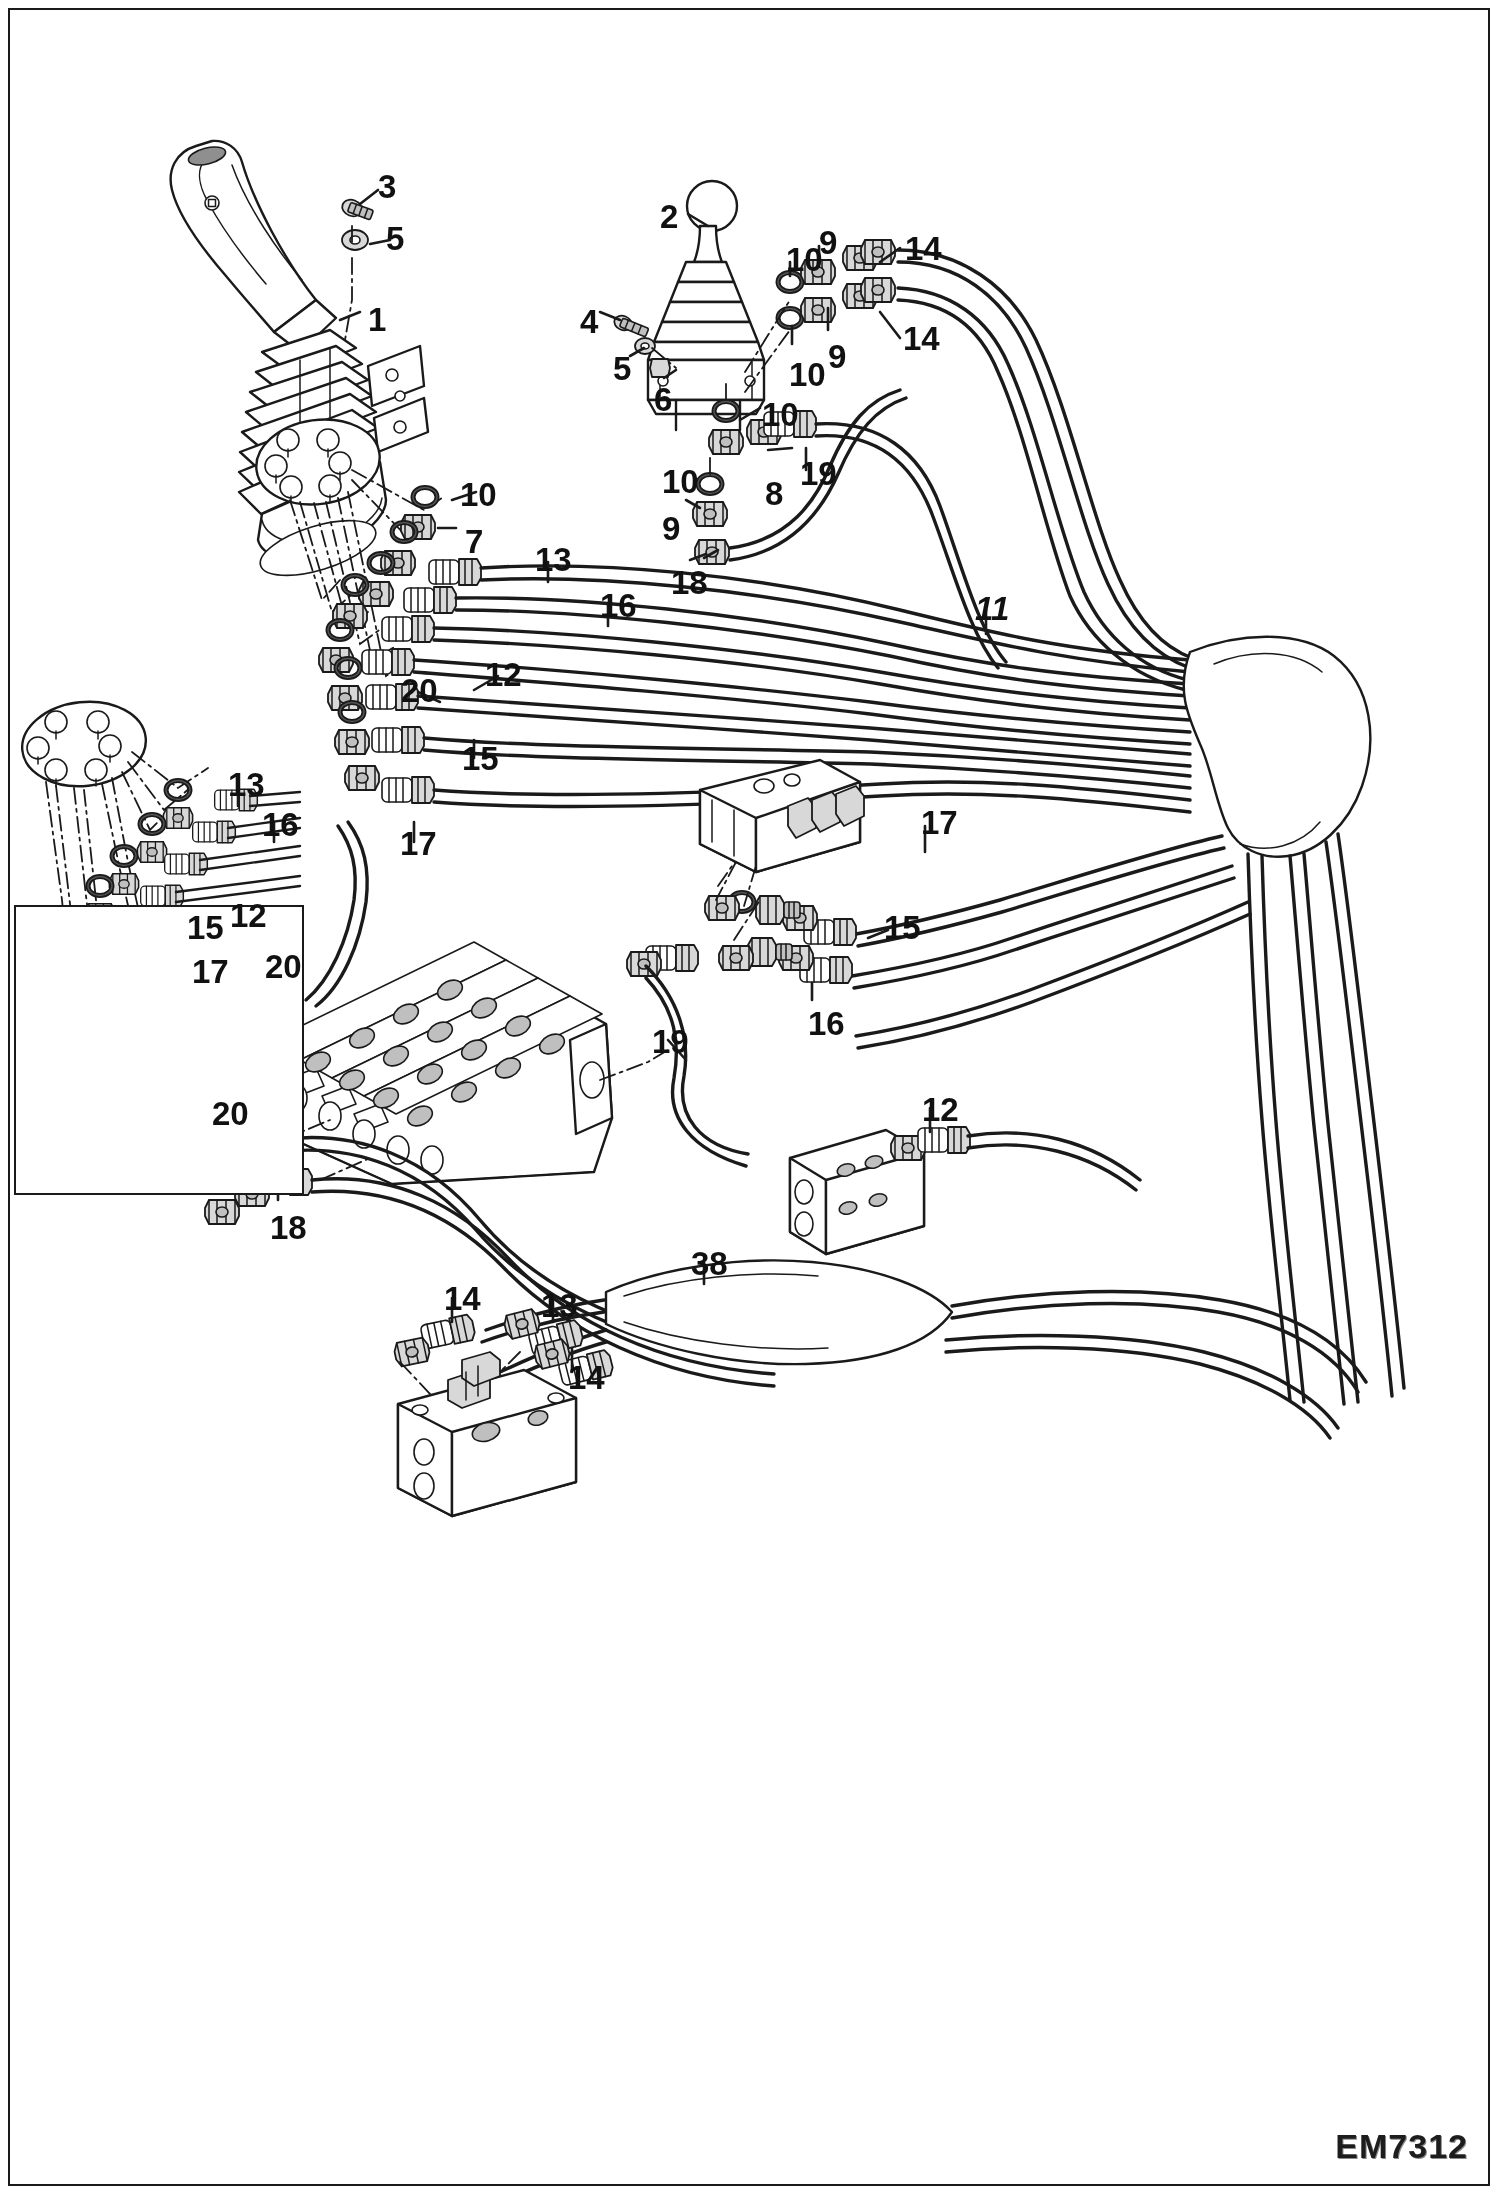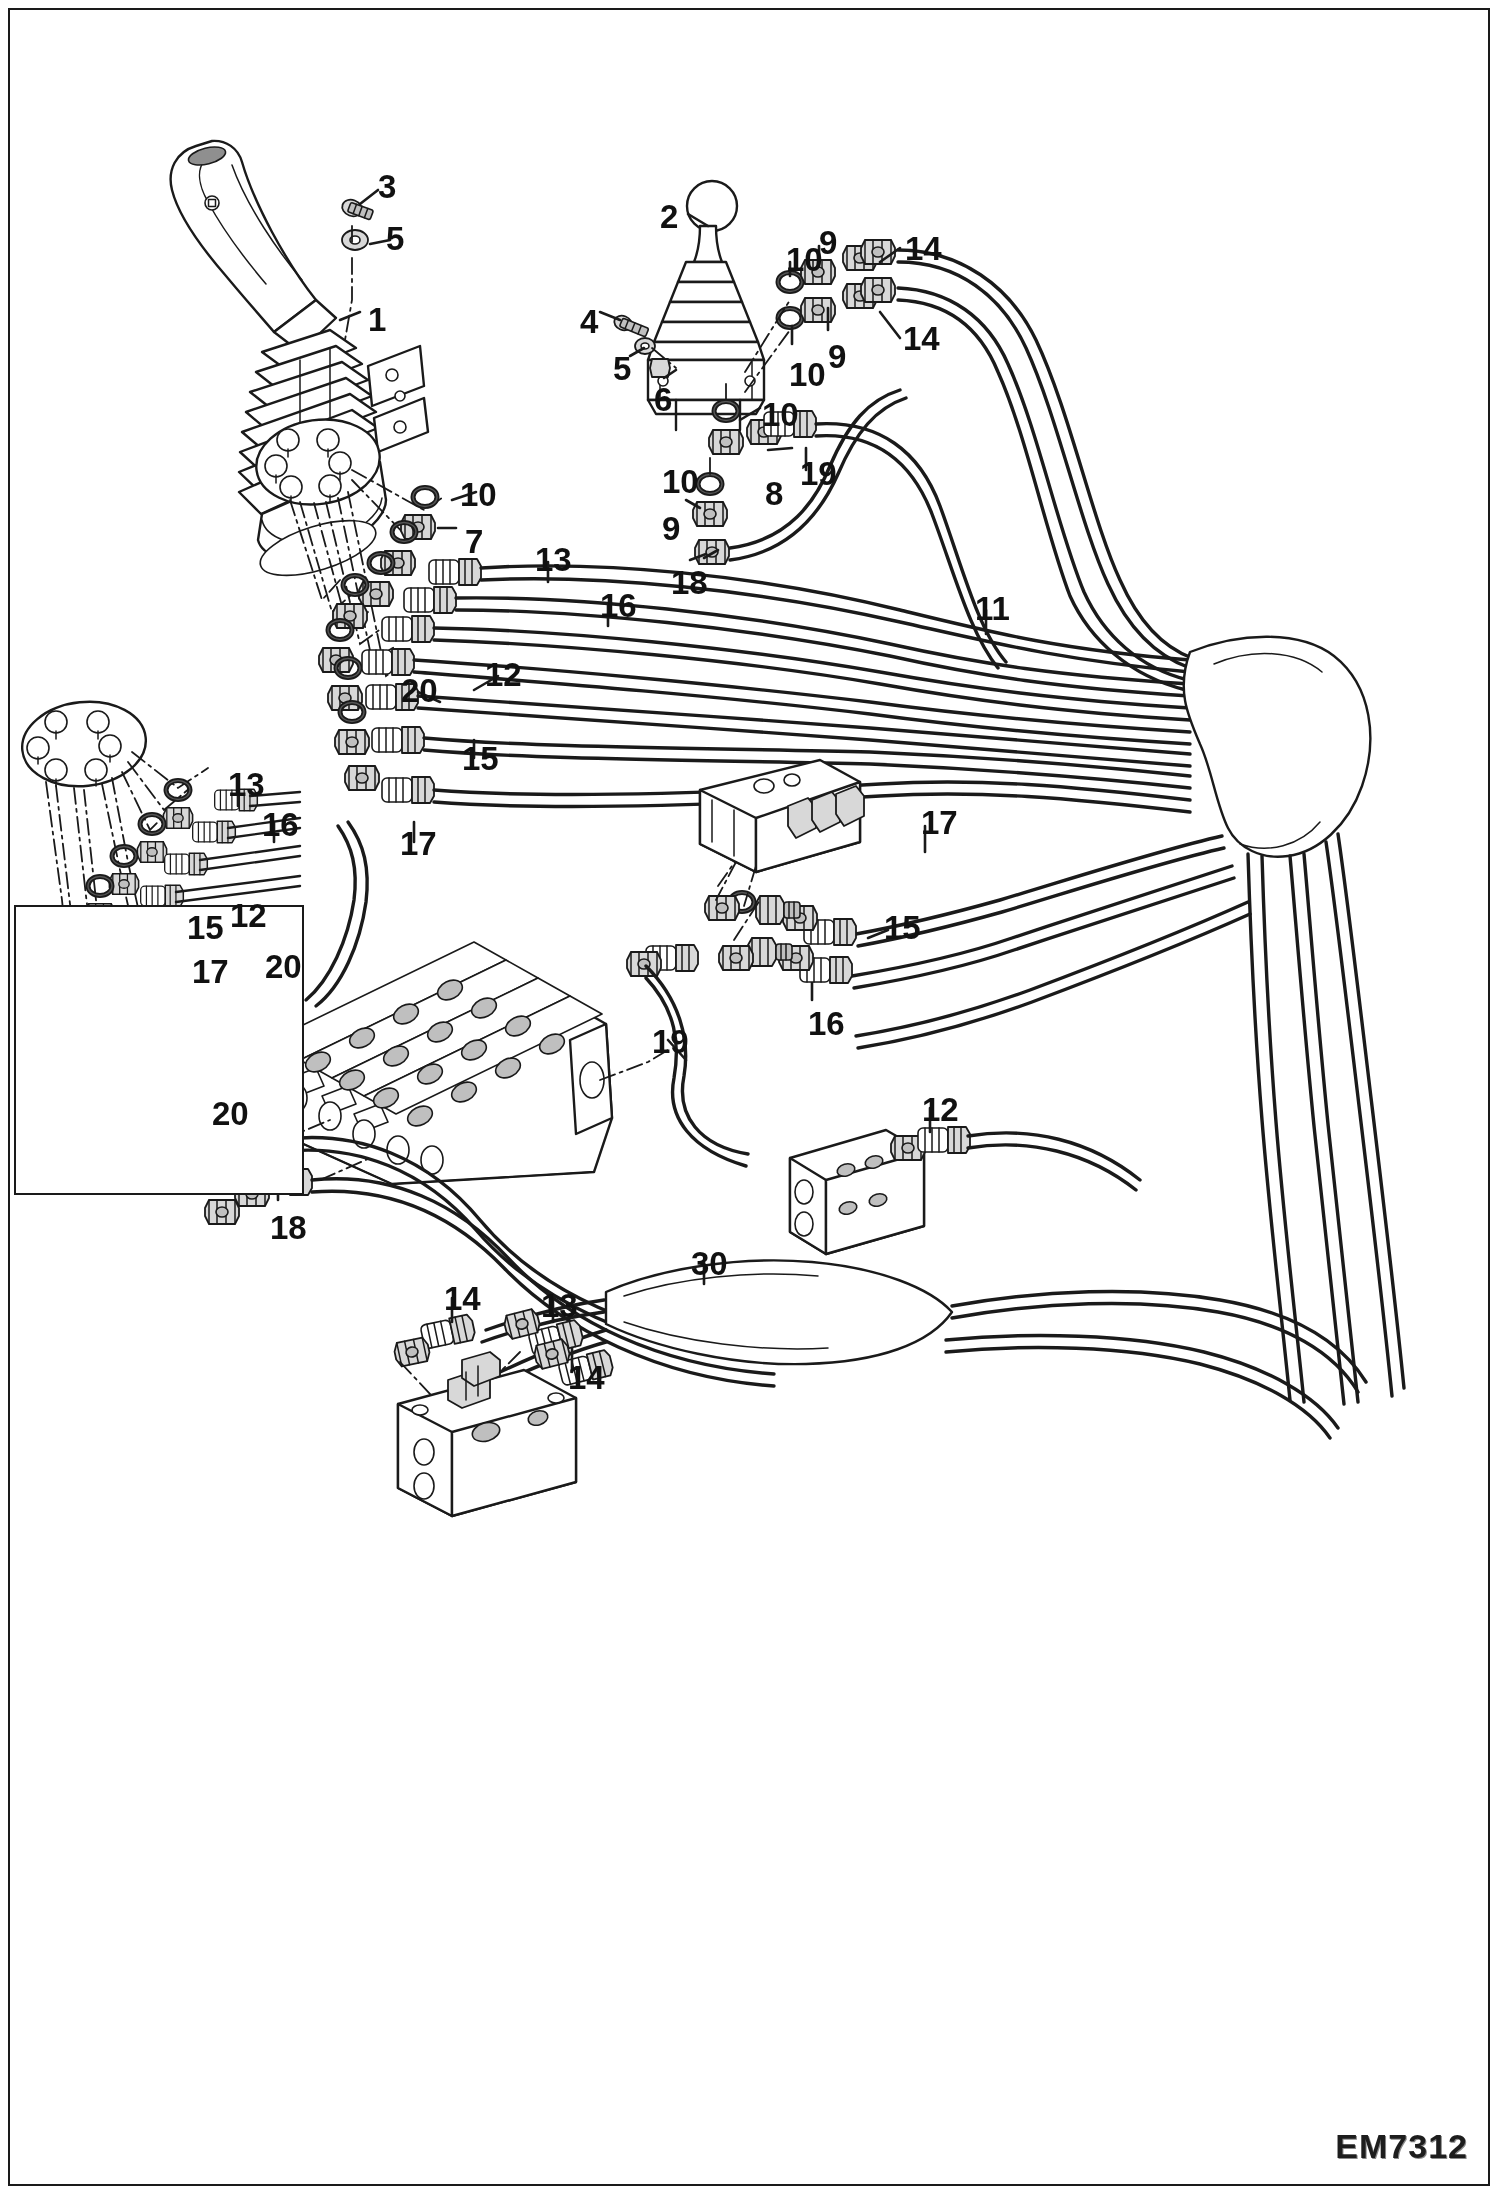--- a/index.html
+++ b/index.html
@@ -742,21 +742,21 @@
       <div class="callout" style="left: 465px; top: 525px;">7</div>
       <div class="callout" style="left: 765px; top: 477px;">8</div>
       <div class="callout" style="left: 819px; top: 226px;">9</div>
       <div class="callout" style="left: 828px; top: 340px;">9</div>
       <div class="callout" style="left: 662px; top: 512px;">9</div>
       <div class="callout" style="left: 460px; top: 478px;">10</div>
       <div class="callout" style="left: 786px; top: 243px;">10</div>
       <div class="callout" style="left: 789px; top: 358px;">10</div>
       <div class="callout" style="left: 762px; top: 398px;">10</div>
       <div class="callout" style="left: 662px; top: 465px;">10</div>
-      <div class="callout" style="left: 975px; top: 592px;">11</div>
+      <div class="callout" style="left: 975px; top: 592px; font-style: italic;">11</div>
       <div class="callout" style="left: 485px; top: 658px;">12</div>
       <div class="callout" style="left: 230px; top: 899px;">12</div>
       <div class="callout" style="left: 922px; top: 1093px;">12</div>
       <div class="callout" style="left: 535px; top: 543px;">13</div>
       <div class="callout" style="left: 228px; top: 768px;">13</div>
       <div class="callout" style="left: 541px; top: 1289px;">13</div>
       <div class="callout" style="left: 905px; top: 232px;">14</div>
       <div class="callout" style="left: 903px; top: 322px;">14</div>
       <div class="callout" style="left: 444px; top: 1282px;">14</div>
       <div class="callout" style="left: 568px; top: 1361px;">14</div>
@@ -769,18 +769,18 @@
       <div class="callout" style="left: 400px; top: 827px;">17</div>
       <div class="callout" style="left: 192px; top: 955px;">17</div>
       <div class="callout" style="left: 921px; top: 806px;">17</div>
       <div class="callout" style="left: 671px; top: 566px;">18</div>
       <div class="callout" style="left: 270px; top: 1211px;">18</div>
       <div class="callout" style="left: 800px; top: 457px;">19</div>
       <div class="callout" style="left: 652px; top: 1025px;">19</div>
       <div class="callout" style="left: 401px; top: 674px;">20</div>
       <div class="callout" style="left: 265px; top: 950px;">20</div>
       <div class="callout" style="left: 212px; top: 1097px;">20</div>
-      <div class="callout" style="left: 691px; top: 1247px;">30</div>
+      <div class="callout" style="left: 691px; top: 1247px;">38</div>
     </div>
 
   <div class="drawcode">EM7312</div>
 
 </div>
 
 </body></html>

